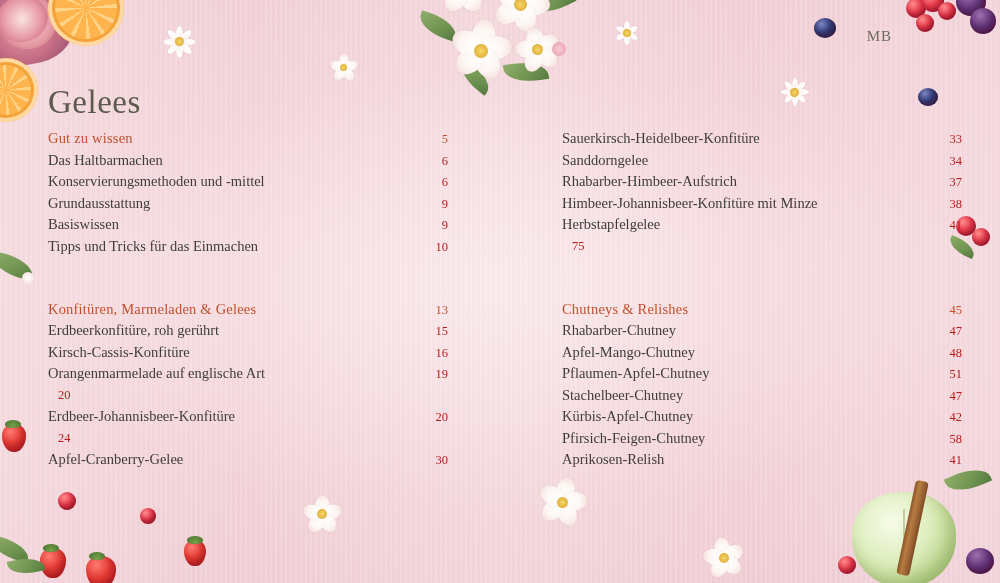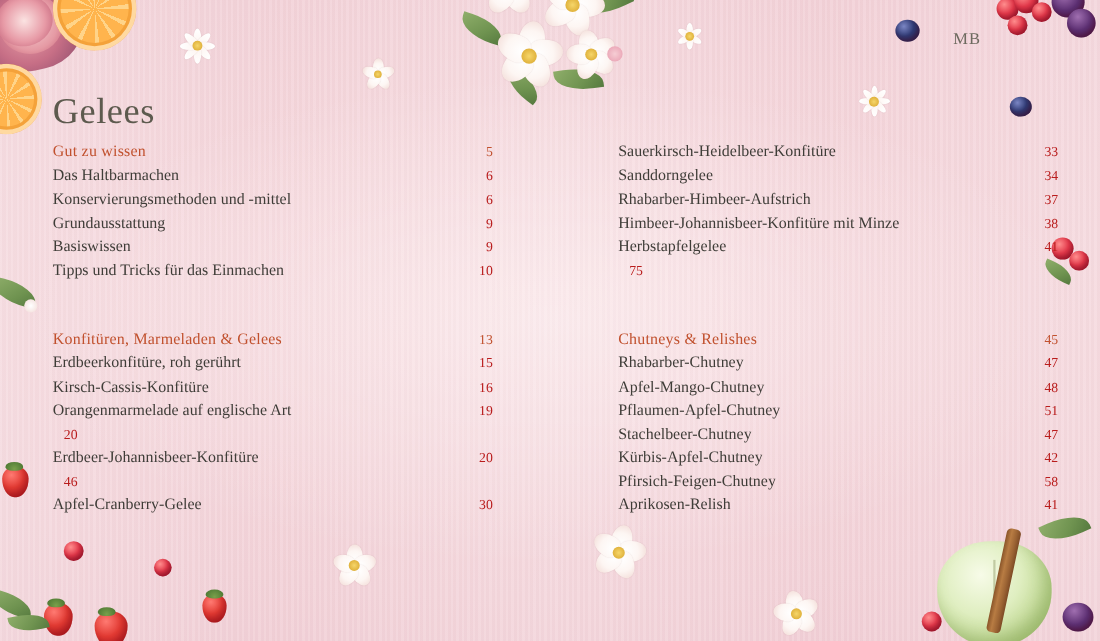--- a/index.html
+++ b/index.html
@@ -412,21 +412,21 @@
         <span class="page">19</span>
       </div>
       <div class="row">
         <span class="page">20</span>
       </div>
       <div class="row">
         <span class="label">Erdbeer-Johannisbeer-Konfitüre</span>
         <span class="page">20</span>
       </div>
       <div class="row">
-        <span class="page">46</span>
+        <span class="page">24</span>
       </div>
       <div class="row">
         <span class="label">Apfel-Cranberry-Gelee</span>
         <span class="page">30</span>
       </div>
     </div>
 
   </div>
 
   <div class="col right">

